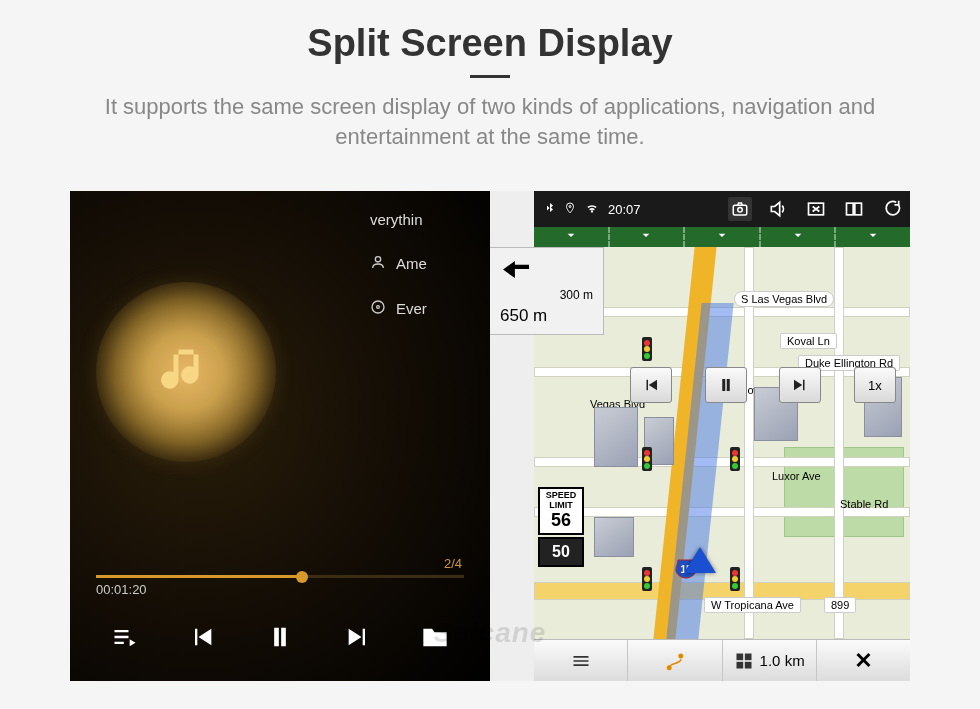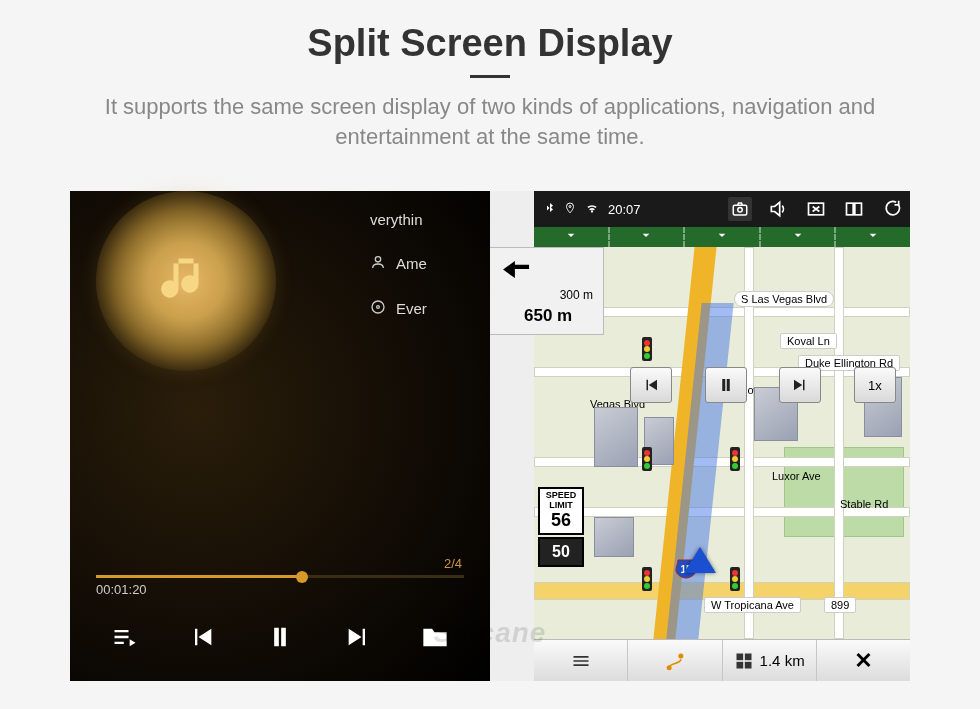--- a/index.html
+++ b/index.html
@@ -59,21 +59,21 @@
 }
 .music-title {
   font-size: 18px;
   font-weight: 600;
   margin-left: 10px;
 }
 .usb-icon { font-size: 14px; opacity: .9; }
 .music-body {
   flex: 1;
   display: flex;
-  align-items: flex-start;
+  align-items: center;
   padding-left: 26px;
   position: relative;
 }
 .album-disc {
   width: 180px; height: 180px;
   border-radius: 50%;
   background: radial-gradient(circle, #e7b766 0%, #caa04d 30%, #8a6a29 55%, #3b2a0c 80%, #1a1205 100%);
   display: flex; align-items: center; justify-content: center;
   box-shadow: inset 0 0 30px rgba(0,0,0,.6), 0 0 20px rgba(200,160,70,.15);
 }
@@ -161,21 +161,21 @@
   width: 114px;
   background: #f1f1f1;
   border: 1px solid #bbb;
   border-left: none;
   padding: 6px 10px 8px;
   z-index: 5;
 }
 .nav-guide .turn { display:flex; align-items:center; gap:6px; }
 .nav-guide .turn svg { width:34px; height:34px; stroke:#000; fill:#000; }
 .nav-guide .dist { font-size:12px; text-align:right; margin-top:-4px; }
-.nav-guide .dist2 { font-size:17px; font-weight:700; margin-top:4px;margin-left:24px; }
+.nav-guide .dist2 { font-size:17px; font-weight:400; margin-top:4px; }
 .map {
   flex: 1;
   position: relative;
   background: #e8ecd9;
   overflow: hidden;
 }
 .road-h { position:absolute; height:10px; background:#fff; border:1px solid #d1d1c0; left:0; right:0; }
 .road-v { position:absolute; width:10px; background:#fff; border:1px solid #d1d1c0; top:0; bottom:0; }
 .hwy { position:absolute; width:22px; background:#f0b429; left:140px; top:0; bottom:0; transform: skewX(-6deg); }
 .route { position:absolute; left:150px; top:56px; width:32px; bottom:0; background: rgba(70,120,230,.5); transform: skewX(-6deg); }
@@ -498,21 +498,21 @@
             <circle cx="19" cy="6" r="2" fill="#e08a00"></circle>
           </svg>
       </div>
       <div class="nb-cell">
         <svg viewBox="0 0 24 24" fill="#333">
             <rect x="3" y="3" width="8" height="8"></rect>
             <rect x="13" y="3" width="8" height="8"></rect>
             <rect x="3" y="13" width="8" height="8"></rect>
             <rect x="13" y="13" width="8" height="8"></rect>
           </svg>
-        <span>1.4 km</span>
+        <span>1.0 km</span>
       </div>
       <div class="nb-cell">
           <span class="close-x">✕</span>
         </div>
     </div>
   </div>
 
   <div class="watermark">Seicane</div>
 </div>
 

